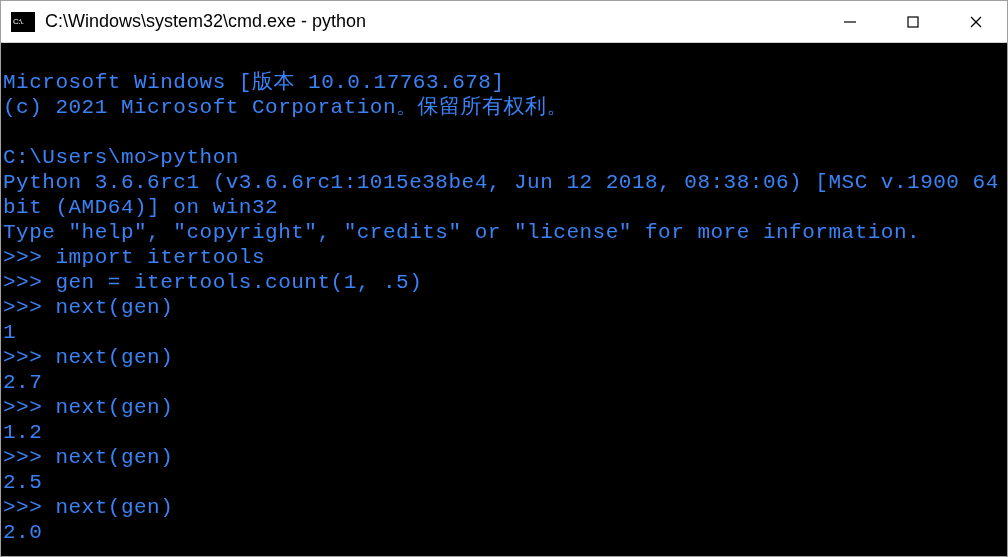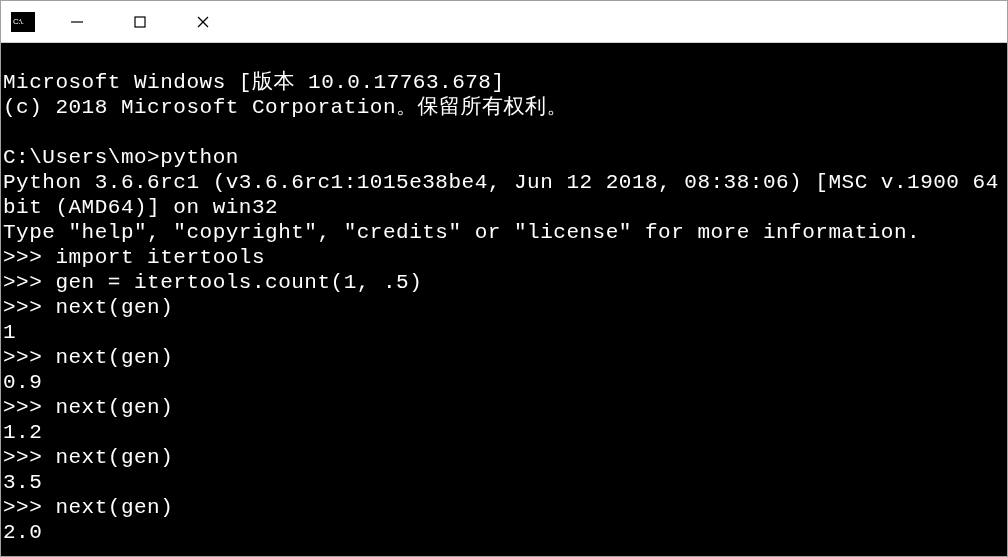--- a/index.html
+++ b/index.html
@@ -77,21 +77,21 @@
       font-size: 21px;
       line-height: 25px;
       padding: 2px 0 0 2px;
       overflow-y: auto;
       overflow-x: hidden;
       white-space: pre-wrap;
       word-break: break-all;
       letter-spacing: 0.5px;
     }
     .terminal-line {
-      color: #ffffff;
+      color: #3b82f6;
     }
     .terminal::-webkit-scrollbar {
       width: 22px;
       background: #f0f0f0;
     }
     .terminal::-webkit-scrollbar-thumb {
       background: #cdcdcd;
     }
     .terminal::-webkit-scrollbar-button {
       background: #f0f0f0;
@@ -99,20 +99,21 @@
     }
   </style>
 </head>
 <body>
 
 <div class="window">
   <div class="titlebar">
     <div class="titlebar-icon">
       <span class="titlebar-icon-text">C:\.</span>
     </div>
+    <div class="titlebar-text">C:\Windows\system32\cmd.exe - python</div>
     <div class="window-controls">
       <div class="window-control">
         <svg viewBox="0 0 14 14">
           <line x1="1" y1="7" x2="13" y2="7" stroke="#000" stroke-width="1.2"></line>
         </svg>
       </div>
       <div class="window-control">
         <svg viewBox="0 0 14 14">
           <rect x="2" y="2" width="10" height="10" fill="none" stroke="#000" stroke-width="1.2"></rect>
         </svg>
@@ -120,31 +121,31 @@
       <div class="window-control close">
         <svg viewBox="0 0 14 14">
           <line x1="2" y1="2" x2="12" y2="12" stroke="#000" stroke-width="1.2"></line>
           <line x1="12" y1="2" x2="2" y2="12" stroke="#000" stroke-width="1.2"></line>
         </svg>
       </div>
     </div>
   </div>
   <div class="terminal">
 <span class="terminal-line">Microsoft Windows [版本 10.0.17763.678]</span>
-<span class="terminal-line">(c) 2018 Microsoft Corporation。保留所有权利。</span>
+<span class="terminal-line">(c) 2021 Microsoft Corporation。保留所有权利。</span>
 <span class="terminal-line"></span>
 <span class="terminal-line">C:\Users\mo&gt;python</span>
 <span class="terminal-line">Python 3.6.6rc1 (v3.6.6rc1:1015e38be4, Jun 12 2018, 08:38:06) [MSC v.1900 64 bit (AMD64)] on win32</span>
 <span class="terminal-line">Type "help", "copyright", "credits" or "license" for more information.</span>
 <span class="terminal-line">&gt;&gt;&gt; import itertools</span>
 <span class="terminal-line">&gt;&gt;&gt; gen = itertools.count(1, .5)</span>
 <span class="terminal-line">&gt;&gt;&gt; next(gen)</span>
 <span class="terminal-line">1</span>
 <span class="terminal-line">&gt;&gt;&gt; next(gen)</span>
-<span class="terminal-line">0.9</span>
+<span class="terminal-line">2.7</span>
 <span class="terminal-line">&gt;&gt;&gt; next(gen)</span>
 <span class="terminal-line">1.2</span>
 <span class="terminal-line">&gt;&gt;&gt; next(gen)</span>
-<span class="terminal-line">3.5</span>
+<span class="terminal-line">2.5</span>
 <span class="terminal-line">&gt;&gt;&gt; next(gen)</span>
 <span class="terminal-line">2.0</span>
 </div>
 </div>
 
 </body></html>

